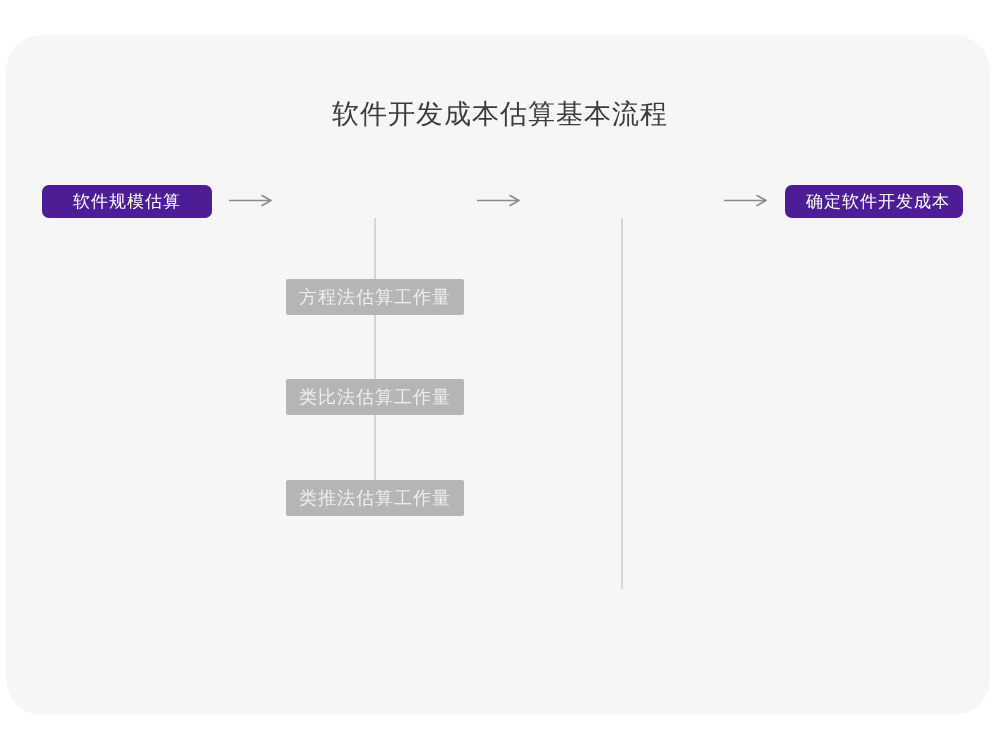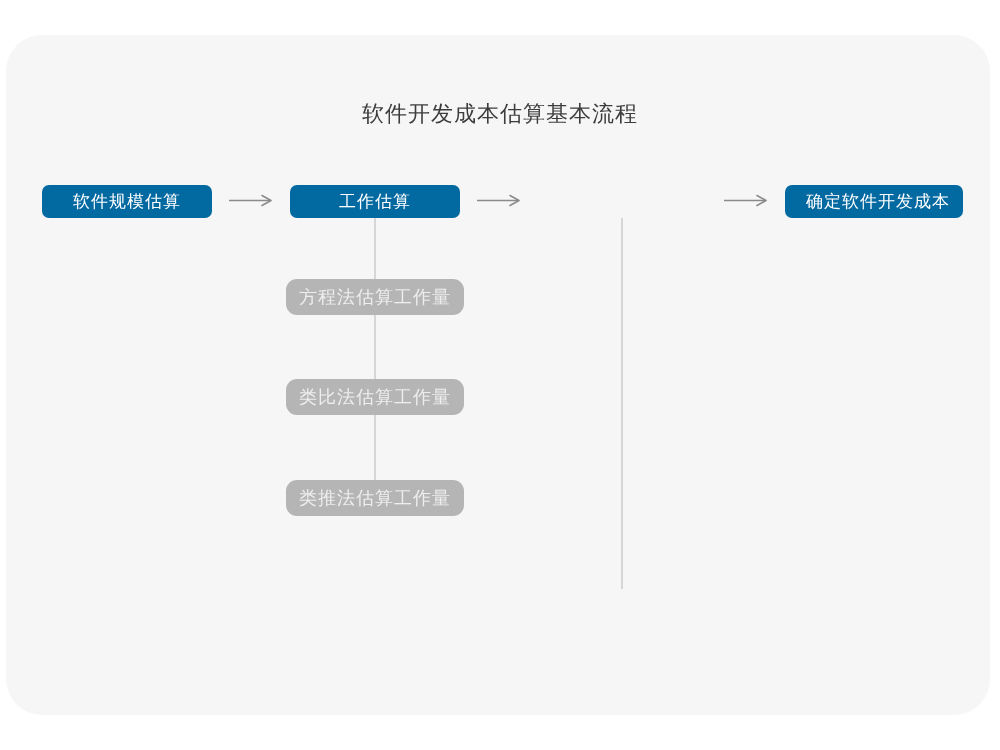--- a/index.html
+++ b/index.html
@@ -22,33 +22,33 @@
     background: #f6f6f7;
     border-radius: 36px;
   }
 
   .diagram-title {
     position: absolute;
     left: 0;
     top: 96px;
     width: 1000px;
     text-align: center;
-    font-size: 22px;
+    font-size: 27px;
     line-height: 36px;
     color: #3c3c3c;
     letter-spacing: 1px;
   }
 
   .stage-box {
     position: absolute;
     top: 185px;
     width: 170px;
     height: 33px;
     line-height: 33px;
-    background: #0369a1;
+    background: #4c1d95;
     border-radius: 7px;
     color: #ffffff;
     font-size: 17px;
     text-align: center;
     letter-spacing: 1px;
     white-space: nowrap;
     z-index: 3;
   }
   .stage-1 { left: 42px; }
   .stage-2 { left: 290px; }
@@ -75,21 +75,21 @@
   .connector-col2 { left: 374px; top: 218px; height: 270px; }
   .connector-col3 { left: 621px; top: 218px; height: 371px; }
 
   .method-box {
     position: absolute;
     transform: translateX(-50%);
     height: 36px;
     line-height: 36px;
     padding: 0 13px;
     background: #b5b5b5;
-    border-radius: 11px;
+    border-radius: 2px;
     color: #eeeeee;
     font-size: 18px;
     text-align: left;
     letter-spacing: 1px;
     white-space: nowrap;
     z-index: 3;
   }
   .col2 { left: 375px; }
   .col3 { left: 622px; }
   .row-1 { top: 279px; }
@@ -104,21 +104,20 @@
 
   <div class="card"></div>
 
   <div class="diagram-title">软件开发成本估算基本流程</div>
 
   <div class="connector-line connector-col2"></div>
   <div class="connector-line connector-col3"></div>
 
   <div class="stage-box stage-1">软件规模估算</div>
 
-  <div class="stage-box stage-2">工作估算</div>
 
 
   <div class="stage-box stage-4">确定软件开发成本</div>
 
   <svg class="flow-arrow arrow-1" viewBox="0 0 46 13">
     <line x1="1" y1="6.5" x2="42" y2="6.5" stroke="#8a8a8a" stroke-width="1.6"></line>
     <polyline points="34,1.5 43,6.5 34,11.5" fill="none" stroke="#8a8a8a" stroke-width="1.6" stroke-linecap="round" stroke-linejoin="round"></polyline>
   </svg>
   <svg class="flow-arrow arrow-2" viewBox="0 0 46 13">
     <line x1="1" y1="6.5" x2="42" y2="6.5" stroke="#8a8a8a" stroke-width="1.6"></line>

